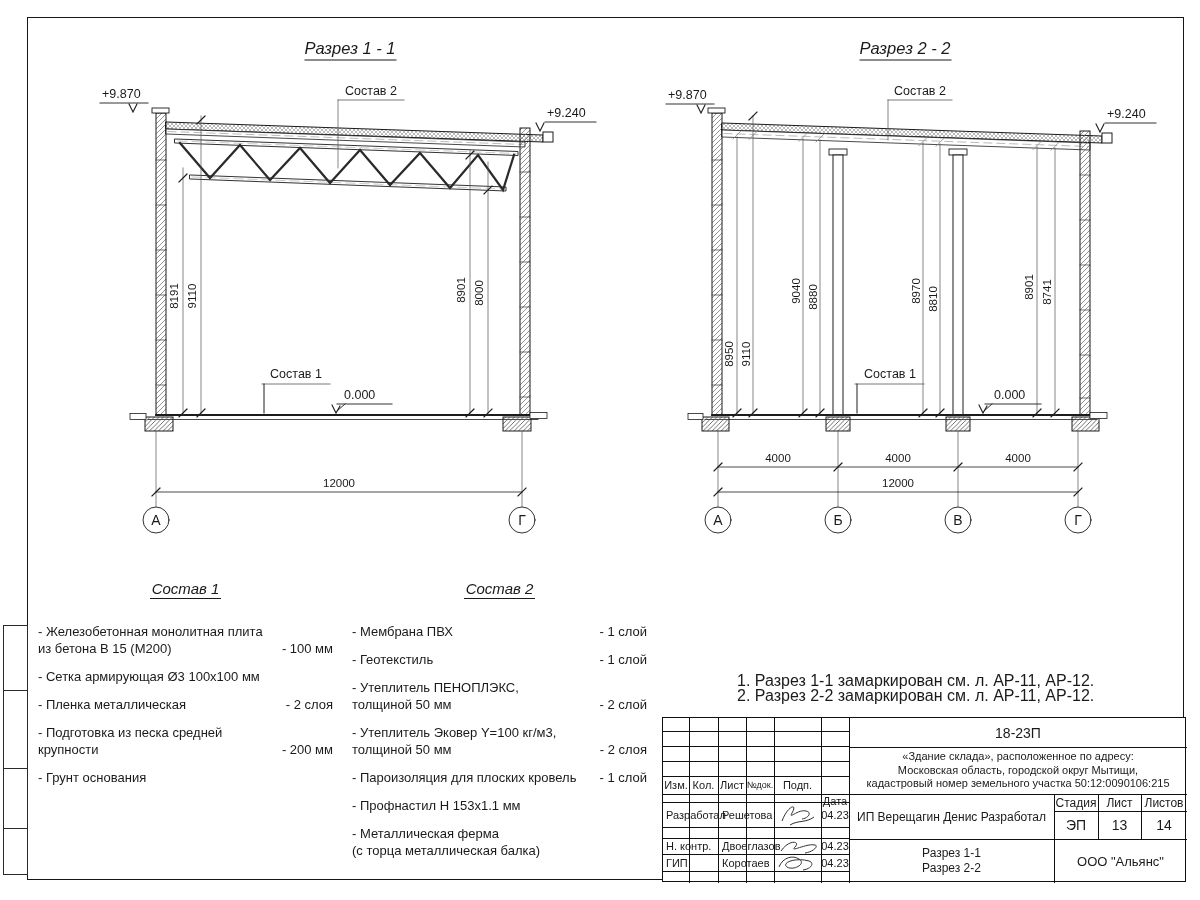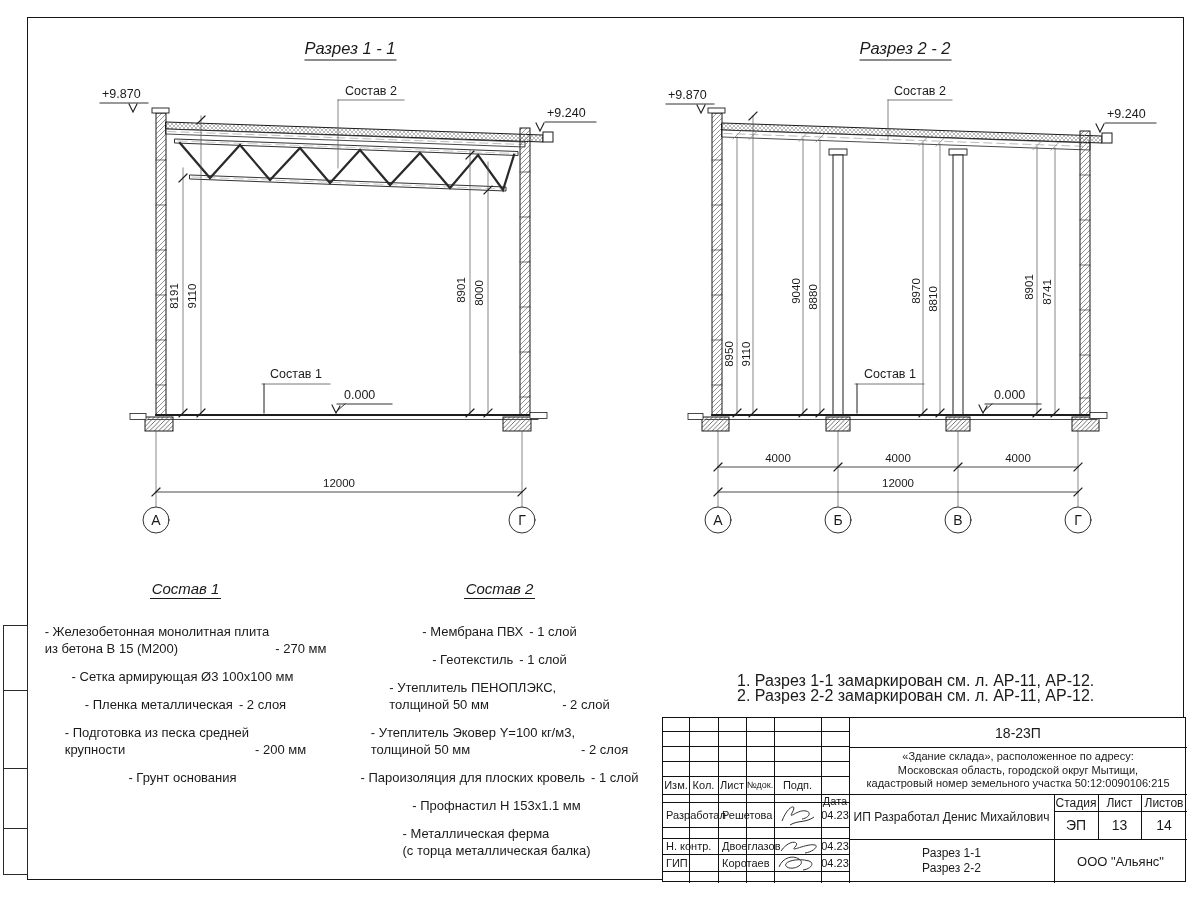--- a/index.html
+++ b/index.html
@@ -5,21 +5,21 @@
   html,body{margin:0;padding:0;background:#e8e8e8;}
   .sheet{position:relative;width:1200px;height:900px;background:#ffffff;overflow:hidden;
          font-family:"Liberation Sans",sans-serif;color:#1a1a1a;}
   .frame{position:absolute;left:27px;top:17px;width:1157px;height:863px;border:1.8px solid #161616;box-sizing:border-box;}
   .side-col{position:absolute;left:3px;top:625px;width:25px;height:250px;border:1px solid #2a2a2a;box-sizing:border-box;}
   .side-cell{position:absolute;left:0;width:100%;border-bottom:1px solid #2a2a2a;box-sizing:border-box;}
   svg text{font-family:"Liberation Sans",sans-serif;fill:#1a1a1a;}
   .sostav{position:absolute;width:300px;font-size:13px;line-height:17px;}
   .sostav-title{font-style:italic;font-size:15px;text-align:center;margin-bottom:26px;}
   .sostav-title span{border-bottom:1px solid #1a1a1a;padding:0 2px 1px;}
-  .srow{display:flex;justify-content:center;align-items:flex-end;margin-bottom:11px;}
+  .srow{display:flex;justify-content:space-between;align-items:flex-end;margin-bottom:11px;}
   .pre{white-space:pre-line;}
   .sval{white-space:nowrap;padding-left:6px;}
   .notes{position:absolute;left:737px;top:674px;font-size:16px;line-height:14.5px;}
   
   .tb{position:absolute;left:662px;top:717px;width:524px;height:165px;border:1.6px solid #111;box-sizing:border-box;background:#fff;}
   .tb .hl,.tb .vl{position:absolute;background:#111;}
   .tb .hl{height:1.1px;}
   .tb .vl{width:1.1px;}
   .cell{position:absolute;display:flex;align-items:center;justify-content:center;text-align:center;box-sizing:border-box;}
   .cell.left{justify-content:flex-start;text-align:left;padding-left:3px;}
@@ -254,21 +254,21 @@
         <text x="1078" y="525" text-anchor="middle" font-size="14">Г</text>
       </g>
     </g>
   </svg>
 
   <div class="sostav" style="left:38px;top:580px;width:295px;">
     <div class="sostav-title"><span>Состав 1</span></div>
     <div class="srow">
         <span class="pre">- Железобетонная  монолитная плита
 из бетона В 15 (М200)</span>
-        <span class="sval">- 270 мм</span>
+        <span class="sval">- 100 мм</span>
       </div>
     <div class="srow">
         <span class="pre">- Сетка армирующая Ø3 100х100 мм</span>
         <span class="sval"></span>
       </div>
     <div class="srow">
         <span class="pre">- Пленка металлическая</span>
         <span class="sval">-  2 слоя</span>
       </div>
     <div class="srow">
@@ -373,21 +373,21 @@
       <path d="M6 20 C12 4 22 2 16 12 C12 19 22 8 30 10 C36 11 33 17 26 18 M14 24 C22 19 30 22 38 16" fill="none" stroke="#333" stroke-width="1"></path>
     </svg>
     <svg class="sig" style="left:110px;top:119px;" width="50" height="38" viewBox="0 0 50 38">
       <path d="M8 14 C16 2 28 4 22 10 C16 16 34 6 42 8 C46 9 40 15 32 16 M6 30 C10 20 20 18 26 22 C34 27 20 34 14 30 C8 26 22 20 36 24 C42 26 38 32 30 33" fill="none" stroke="#333" stroke-width="1"></path>
     </svg>
 
     <div class="cell f14" style="left:186px;top:0;width:338px;height:29px;">18-23П</div>
     <div class="cell f11 pre" style="left:186px;top:29px;width:338px;height:47px;line-height:13.5px;">«Здание склада», расположенное по адресу:
 Московская область, городской округ Мытищи,
 кадастровый номер земельного участка 50:12:0090106:215</div>
-    <div class="cell f12" style="left:186px;top:76px;width:205px;height:45px;">ИП Разработал Денис Михайлович</div>
+    <div class="cell f12" style="left:186px;top:76px;width:205px;height:45px;">ИП Верещагин Денис Разработал</div>
     <div class="cell f12" style="left:391px;top:76px;width:44px;height:17px;">Стадия</div>
     <div class="cell f12" style="left:435px;top:76px;width:43px;height:17px;">Лист</div>
     <div class="cell f12" style="left:478px;top:76px;width:46px;height:17px;">Листов</div>
     <div class="cell f14" style="left:391px;top:93px;width:44px;height:28px;">ЭП</div>
     <div class="cell f14" style="left:435px;top:93px;width:43px;height:28px;">13</div>
     <div class="cell f14" style="left:478px;top:93px;width:46px;height:28px;">14</div>
     <div class="cell f12 pre" style="left:186px;top:121px;width:205px;height:44px;line-height:15px;">Разрез 1-1
 Разрез 2-2</div>
     <div class="cell f13" style="left:391px;top:121px;width:133px;height:44px;">ООО "Альянс"</div>
   </div>

